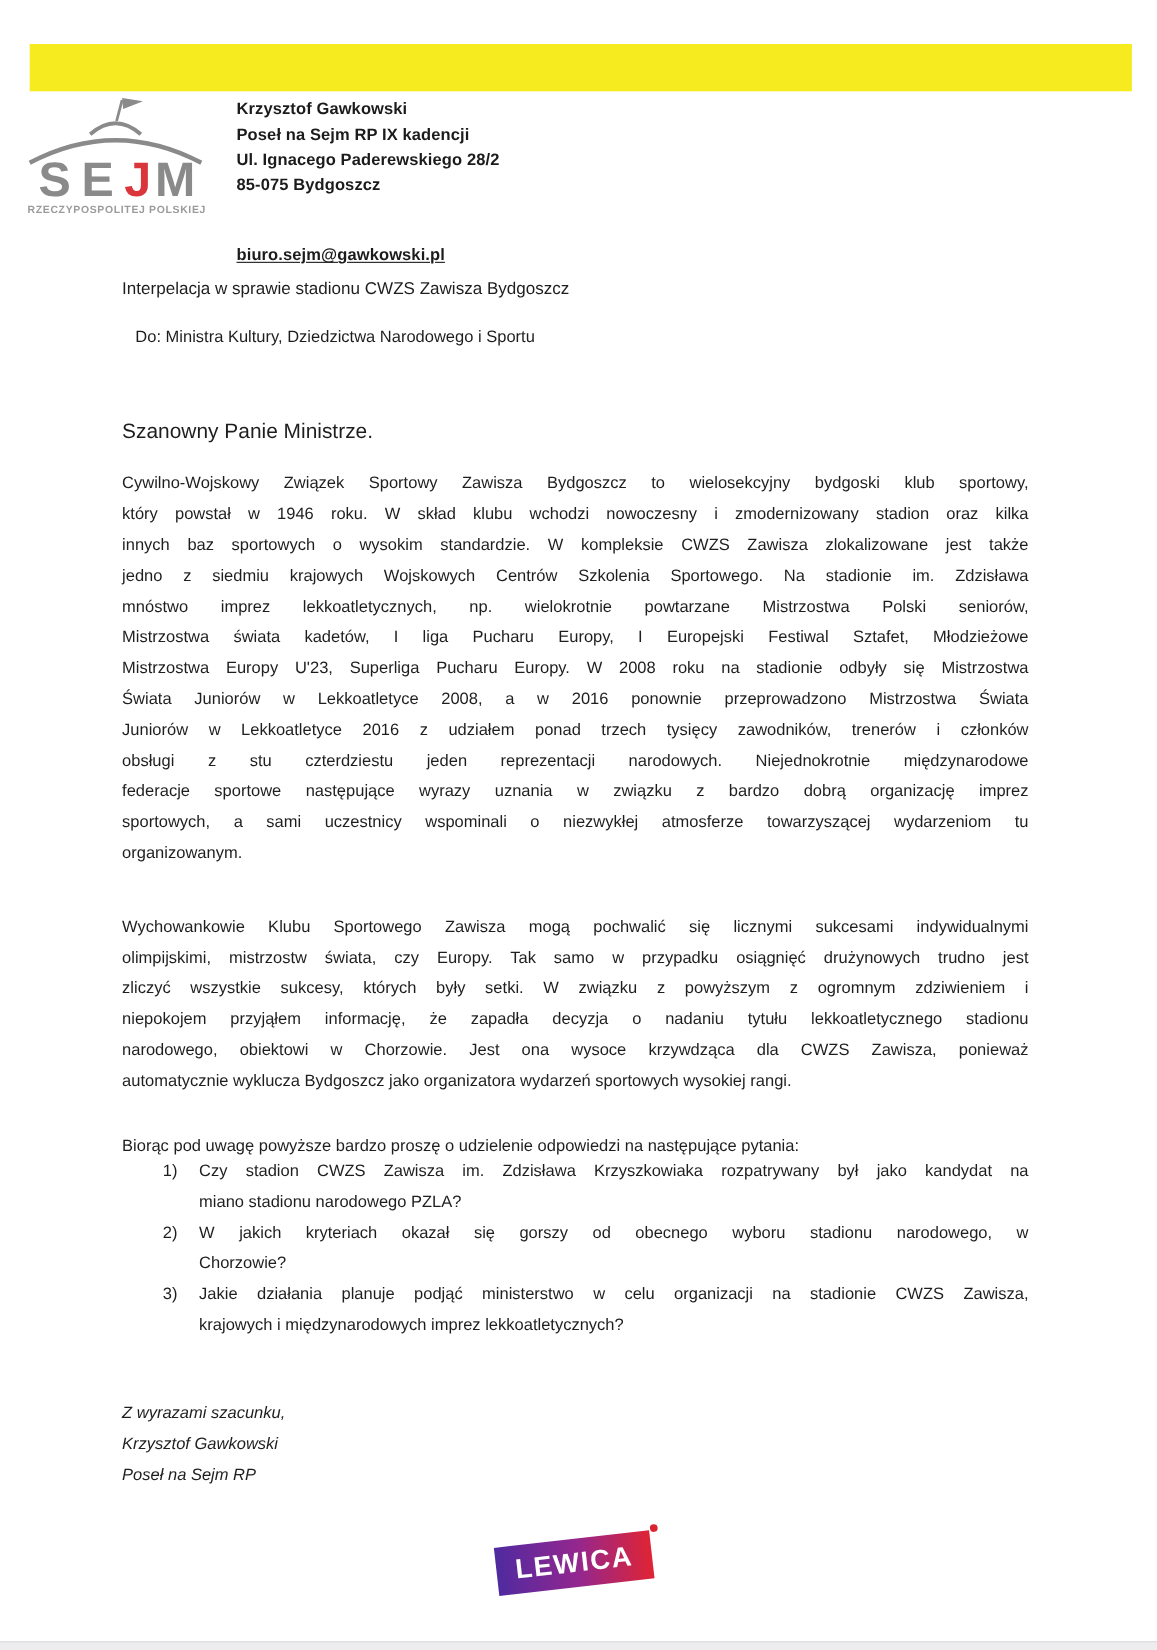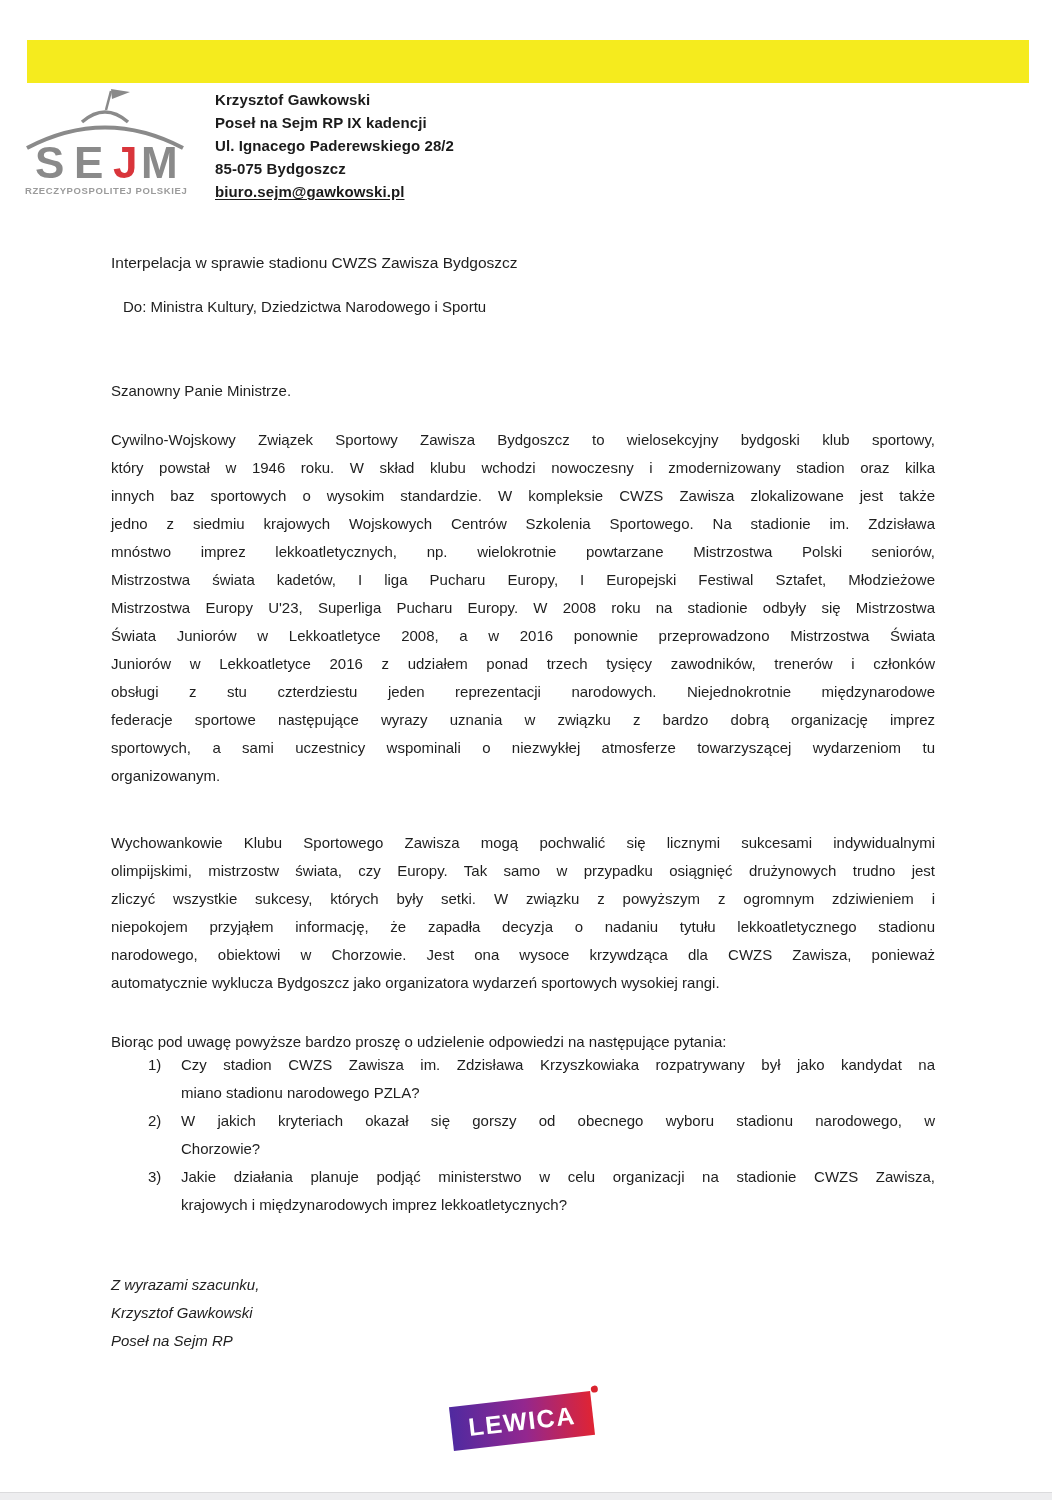--- a/index.html
+++ b/index.html
@@ -24,35 +24,36 @@
   }
   .sender-block {
     position: absolute; left: 215px; top: 88px;
     font-weight: bold; font-size: 15px; line-height: 23px;
     color: #1b1b1b; letter-spacing: 0.1px;
   }
   .sender-block .email {
     text-decoration: underline;
     text-underline-offset: 2px;
     cursor: pointer;
+    margin-top: 40px;
   }
 
   
   .doc-title {
     position: absolute; left: 111px; top: 254px;
     font-size: 15.5px; font-weight: normal;
   }
   .addressee {
     position: absolute; left: 111px; top: 298px;
     font-size: 15px;
     margin-left: 12px;
   }
   .salutation {
     position: absolute; left: 111px; top: 382px;
-    font-size: 15px;
+    font-size: 19px;
   }
   .para {
     position: absolute; left: 111px; width: 824px;
     font-size: 15px; line-height: 28px;
   }
   .para-1 { top: 426px; }
   .para-2 { top: 829px; }
   .para-3 { top: 1028px; }
 
   .jline { text-align: justify; text-align-last: justify; }

